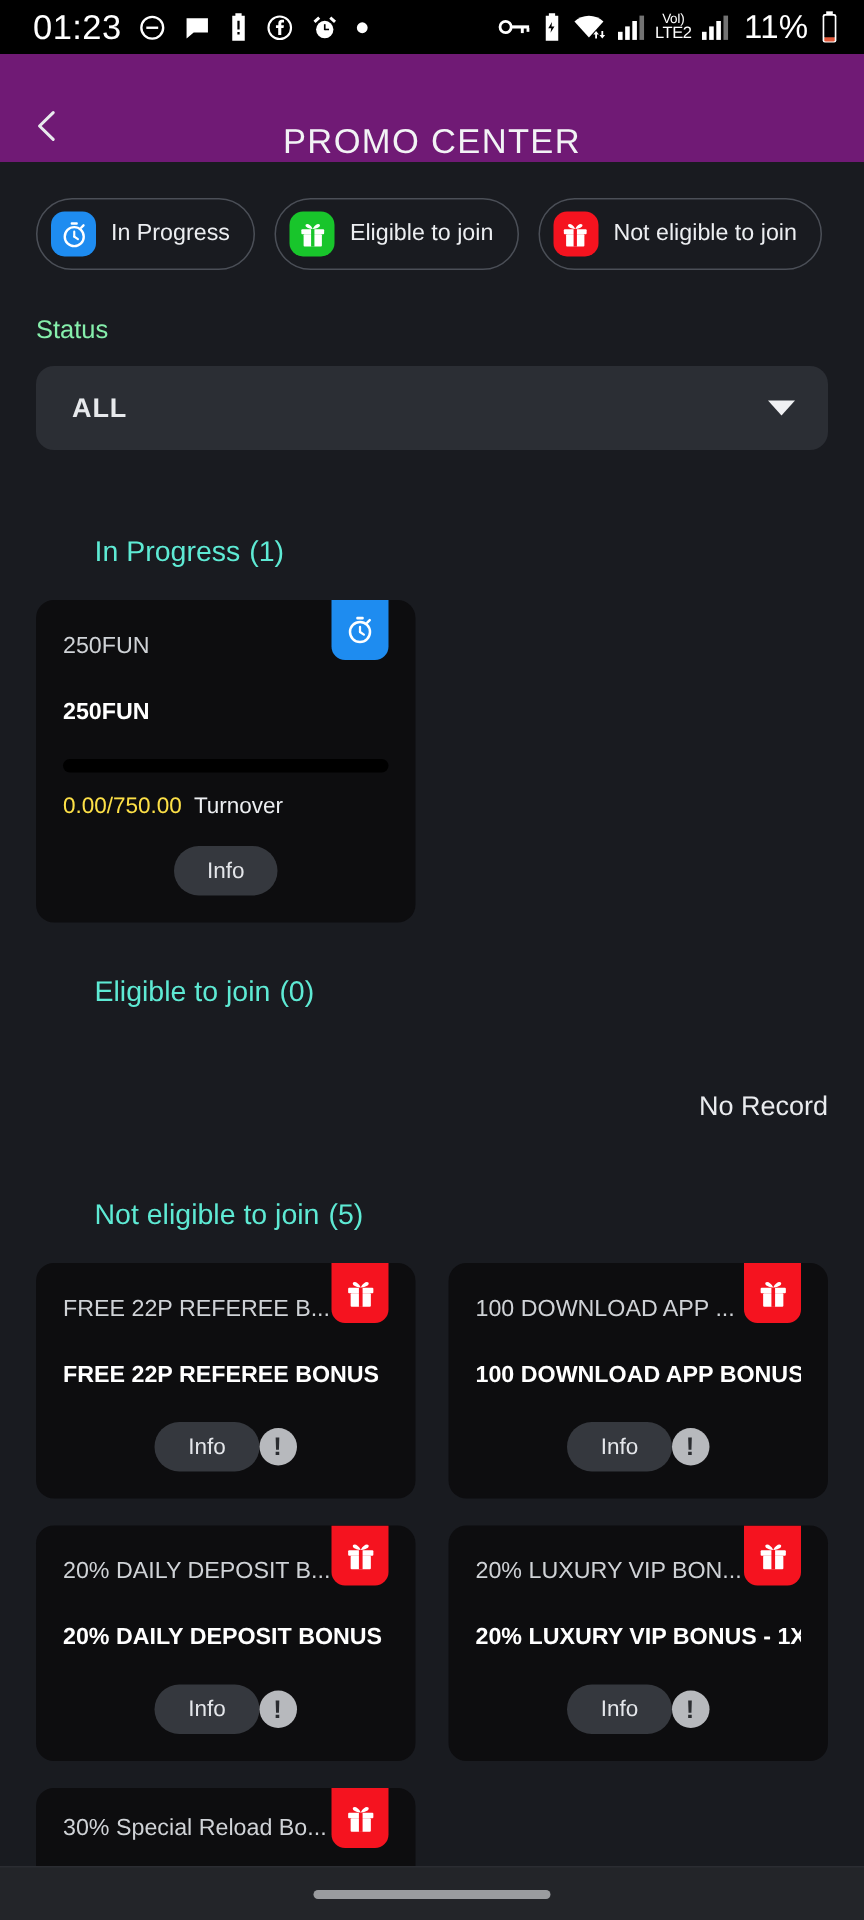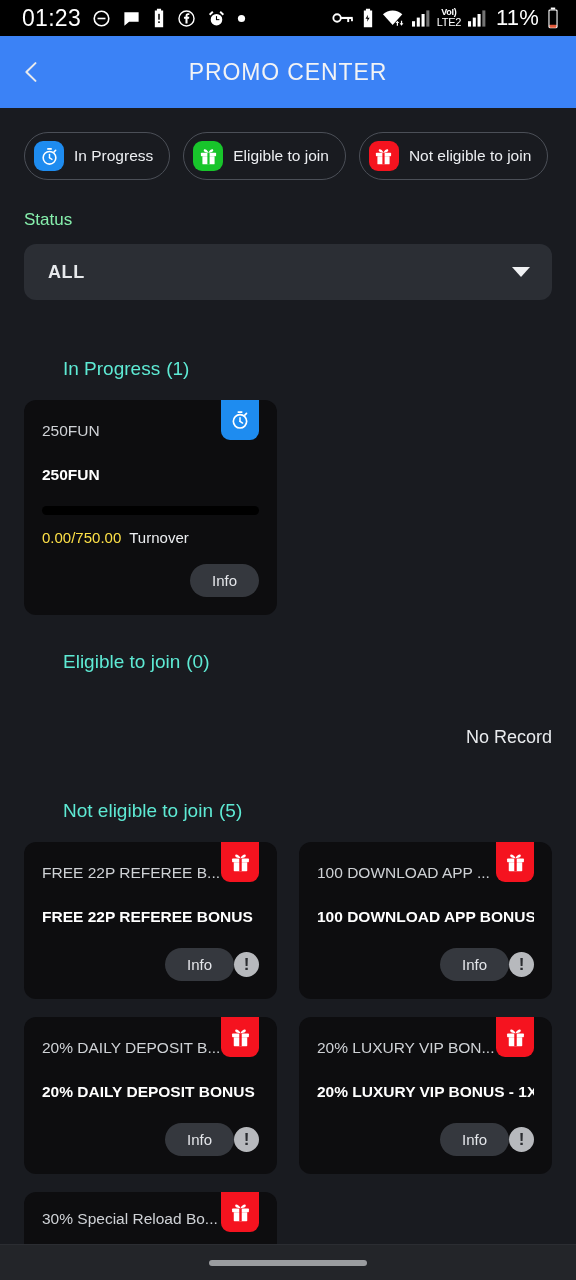--- a/index.html
+++ b/index.html
@@ -44,23 +44,23 @@
   .sb-battery-text {
     color: #ffffff;
     font-size: 22px;
     margin-left: 3px;
     letter-spacing: 0.2px;
   }
 
   
   .app-bar {
     height: 72px;
-    background: #3b82f6;
-    display: flex;
-    align-items: center;
+    background: #701a75;
+    display: flex;
+    align-items: flex-end;
     position: relative;
     flex: 0 0 auto;
   }
   .back-btn {
     position: absolute;
     left: 8px;
     width: 48px; height: 48px;
     display: flex; align-items: center; justify-content: center;
     cursor: pointer;
   }
@@ -213,21 +213,21 @@
   .turnover-line {
     font-size: 15px;
     margin-bottom: 18px;
   }
   .turnover-value { color: #fde047; }
   .turnover-label { color: #eceef1; margin-left: 8px; }
 
   .card-footer {
     display: flex;
     align-items: center;
-    justify-content: flex-end;
+    justify-content: center;
   }
   .info-btn {
     background: #35383e;
     color: #e4e6ea;
     font-size: 15px;
     border: none;
     border-radius: 18px;
     padding: 8px 22px;
     cursor: pointer;
     font-family: "Liberation Sans", sans-serif;
@@ -348,21 +348,21 @@
       </span>
       <span class="sb-ico">
         <svg width="18" height="17" viewBox="0 0 20 18">
             <rect x="0" y="12" width="3.4" height="6" fill="#fff"></rect>
             <rect x="5.3" y="8" width="3.4" height="10" fill="#fff"></rect>
             <rect x="10.6" y="4" width="3.4" height="14" fill="#fff"></rect>
             <rect x="15.9" y="0" width="3.4" height="18" fill="#fff" opacity="0.45"></rect>
           </svg>
       </span>
       <span class="sb-ico" style="display:flex;flex-direction:column;line-height:1;">
-        <span style="color:#fff;font-size:9px;letter-spacing:-0.3px;font-weight:bold;">VoI)</span>
+        <span style="color:#fff;font-size:9px;letter-spacing:-0.3px;">VoI)</span>
         <span style="color:#fff;font-size:11px;letter-spacing:-0.3px;">LTE2</span>
       </span>
       <span class="sb-ico">
         <svg width="18" height="17" viewBox="0 0 20 18">
             <rect x="0" y="12" width="3.4" height="6" fill="#fff"></rect>
             <rect x="5.3" y="8" width="3.4" height="10" fill="#fff"></rect>
             <rect x="10.6" y="4" width="3.4" height="14" fill="#fff"></rect>
             <rect x="15.9" y="0" width="3.4" height="18" fill="#fff" opacity="0.45"></rect>
           </svg>
       </span>

